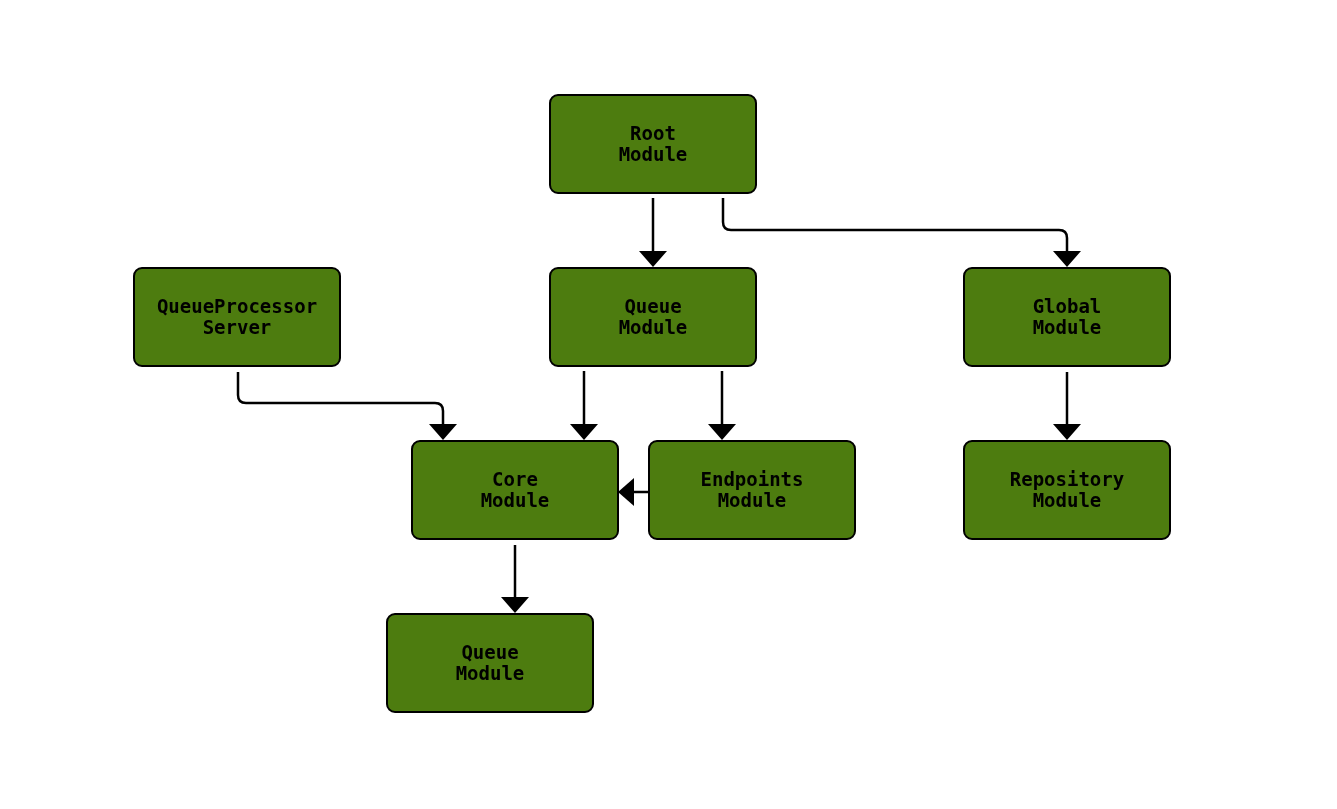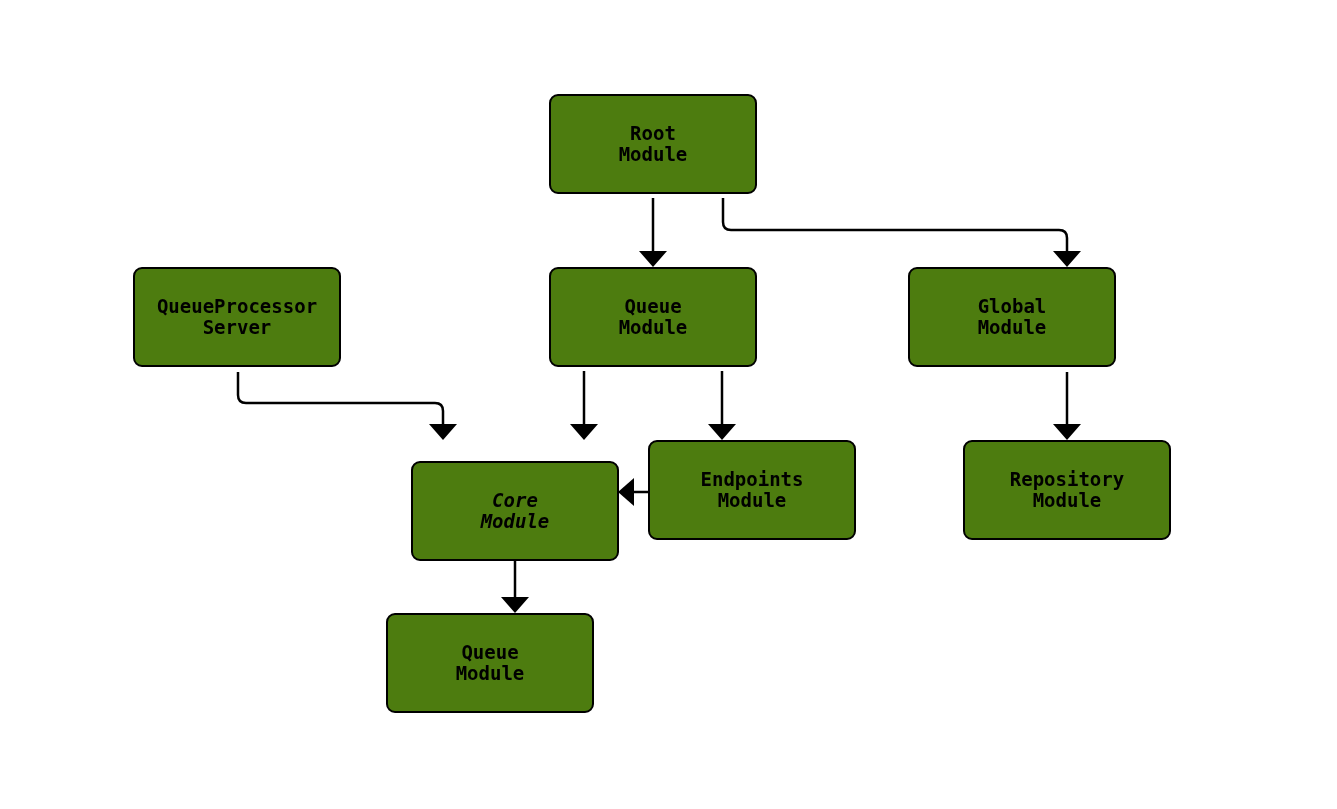--- a/index.html
+++ b/index.html
@@ -36,22 +36,22 @@
     font-weight: bold;
     font-size: 19px;
     line-height: 21px;
     color: #000000;
     text-align: center;
     white-space: pre-line;
   }
   .node-root            { left: 549px;  top: 94px;  }
   .node-queue-processor { left: 133px;  top: 267px; }
   .node-server          { left: 549px;  top: 267px; }
-  .node-global          { left: 908px;  top: 267px; justify-content: center; }
-  .node-core            { left: 411px;  top: 461px; font-style: italic; }
+  .node-global          { left: 963px;  top: 267px; justify-content: center; }
+  .node-core            { left: 411px;  top: 440px; }
   .node-endpoints       { left: 648px;  top: 440px; }
   .node-repository      { left: 963px;  top: 440px; }
   .node-queue           { left: 386px;  top: 613px; }
 </style>
 </head>
 <body>
 
 <div class="canvas">
 
   <svg class="edges" viewBox="0 0 1337 809" xmlns="http://www.w3.org/2000/svg">

